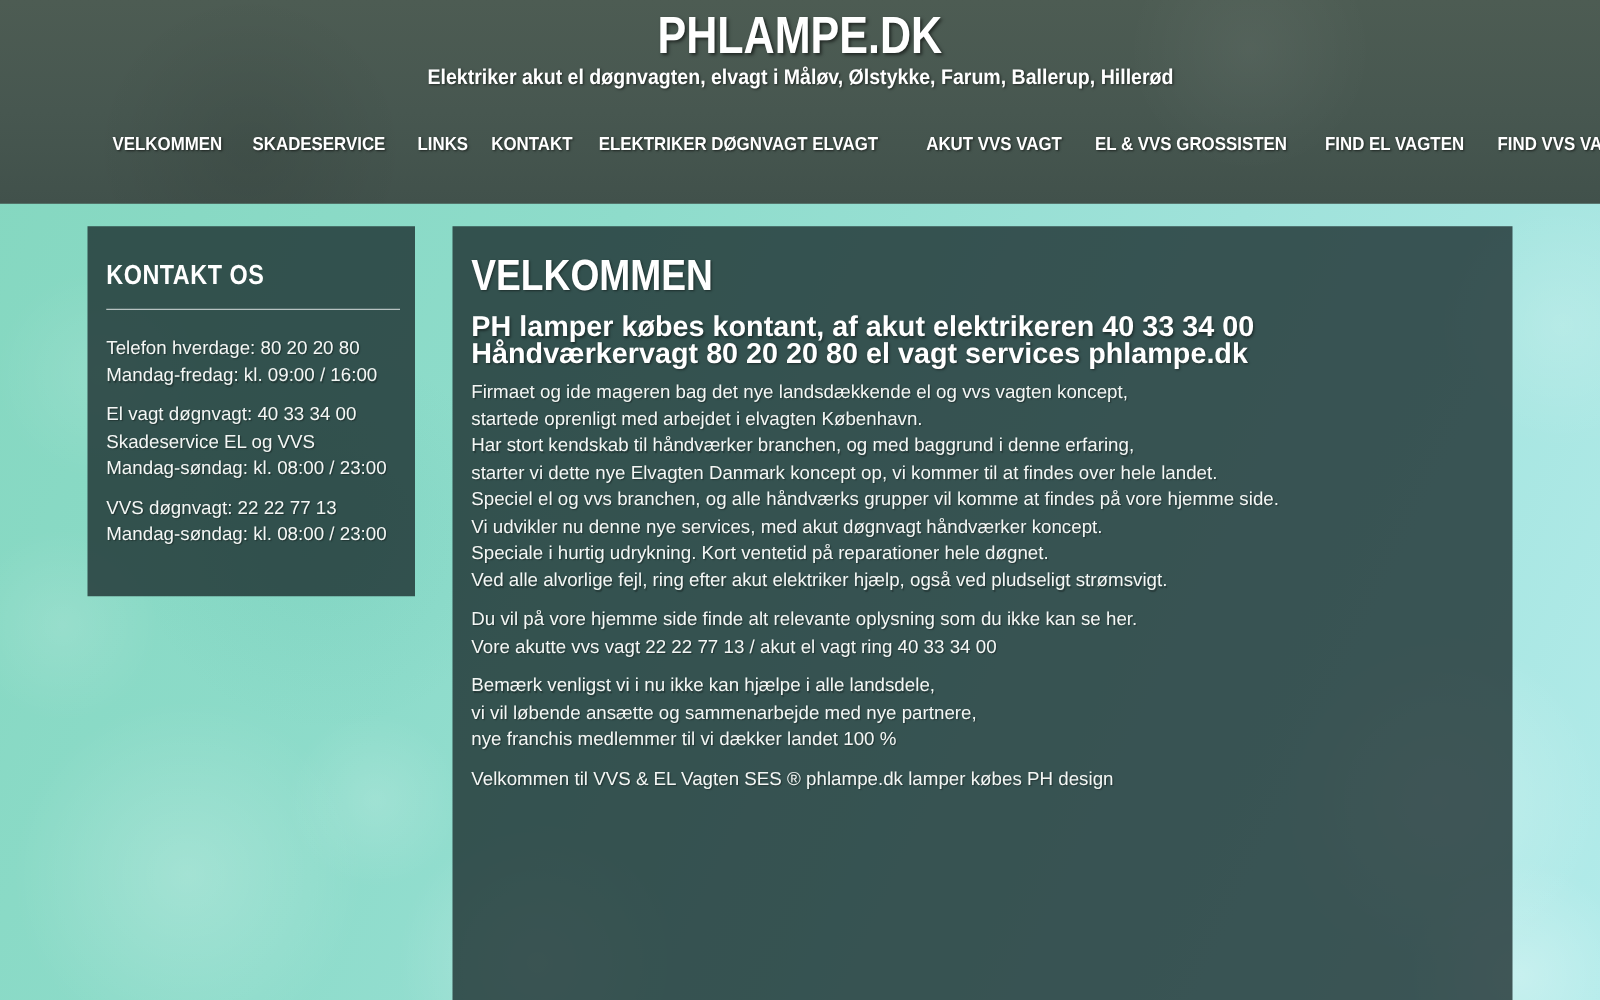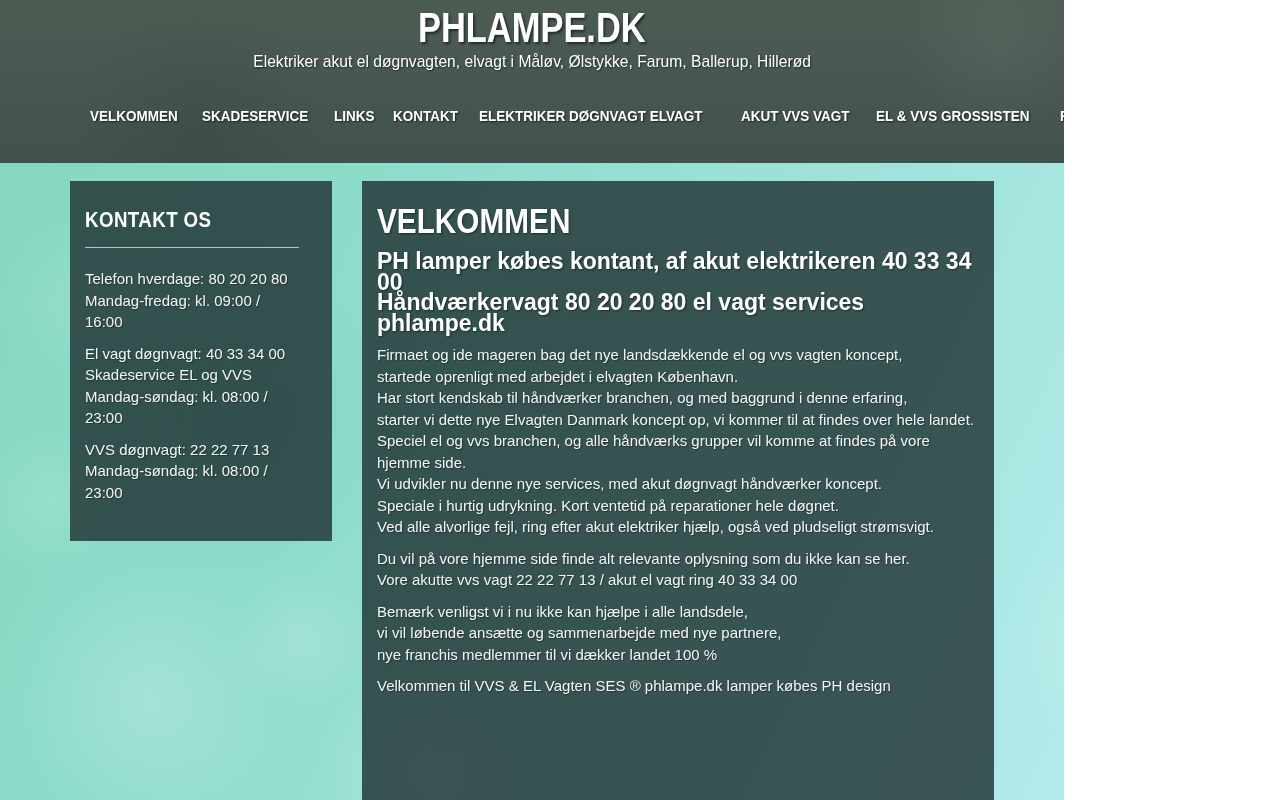--- a/index.html
+++ b/index.html
@@ -3,21 +3,21 @@
 <meta charset="utf-8">
 <style>
   * { margin:0; padding:0; box-sizing:border-box; }
   html,body { width:1280px; height:800px; }
   body {
     font-family: "Liberation Sans", "DejaVu Sans", sans-serif;
     color:#fff;
   }
   .page {
     position:relative;
-    width:1064px; height:800px;
+    width:1280px; height:800px;
     overflow:hidden;
     background:
       radial-gradient(circle 200px at 150px 700px, rgba(255,255,255,0.20), rgba(255,255,255,0) 70%),
       radial-gradient(circle 160px at 430px 770px, rgba(255,255,255,0.22), rgba(255,255,255,0) 70%),
       radial-gradient(circle 120px at 80px 300px, rgba(255,255,255,0.10), rgba(255,255,255,0) 70%),
       radial-gradient(circle 190px at 1150px 640px, rgba(255,255,255,0.28), rgba(255,255,255,0) 70%),
       radial-gradient(circle 140px at 1250px 260px, rgba(255,255,255,0.16), rgba(255,255,255,0) 70%),
       radial-gradient(circle 100px at 300px 640px, rgba(255,255,255,0.15), rgba(255,255,255,0) 70%),
       radial-gradient(circle 130px at 1215px 780px, rgba(255,255,255,0.30), rgba(255,255,255,0) 70%),
       radial-gradient(circle 110px at 50px 500px, rgba(255,255,255,0.12), rgba(255,255,255,0) 70%),
@@ -40,21 +40,21 @@
     font-weight:bold;
     line-height:44px;
     text-shadow:2px 2px 3px rgba(0,0,0,0.55);
     white-space:nowrap;
   }
   .site-title .squeeze { display:inline-block; transform:scaleX(0.82); }
   .site-tagline {
     margin-top:2px;
     text-align:center;
     font-size:17px;
-    font-weight:normal;
+    font-weight:bold;
     text-shadow:1px 1px 2px rgba(0,0,0,0.55);
     white-space:nowrap;
   }
   .site-tagline .squeeze { display:inline-block; transform:scaleX(0.92); }
   .main-nav { margin:32px 0 0 90px; }
   .nav-row { display:flex; gap:14px; line-height:24px; }
   .nav-item {
     font-size:15px;
     font-weight:bold;
     color:#fff;
@@ -71,21 +71,21 @@
     display:flex;
     align-items:flex-start;
     gap:30px;
     padding:18px 70px 0 70px;
   }
   .panel { background:rgba(25,42,43,0.78); }
   
   .sidebar {
     width:262px;
     flex:0 0 262px;
-    padding:26px 33px 28px 15px;
+    padding:26px 12px 28px 15px;
   }
   .sidebar-title {
     font-size:22px;
     font-weight:bold;
     letter-spacing:0.5px;
     transform:scaleX(0.85);
     transform-origin:left center;
     white-space:nowrap;
   }
   .sidebar-rule {

